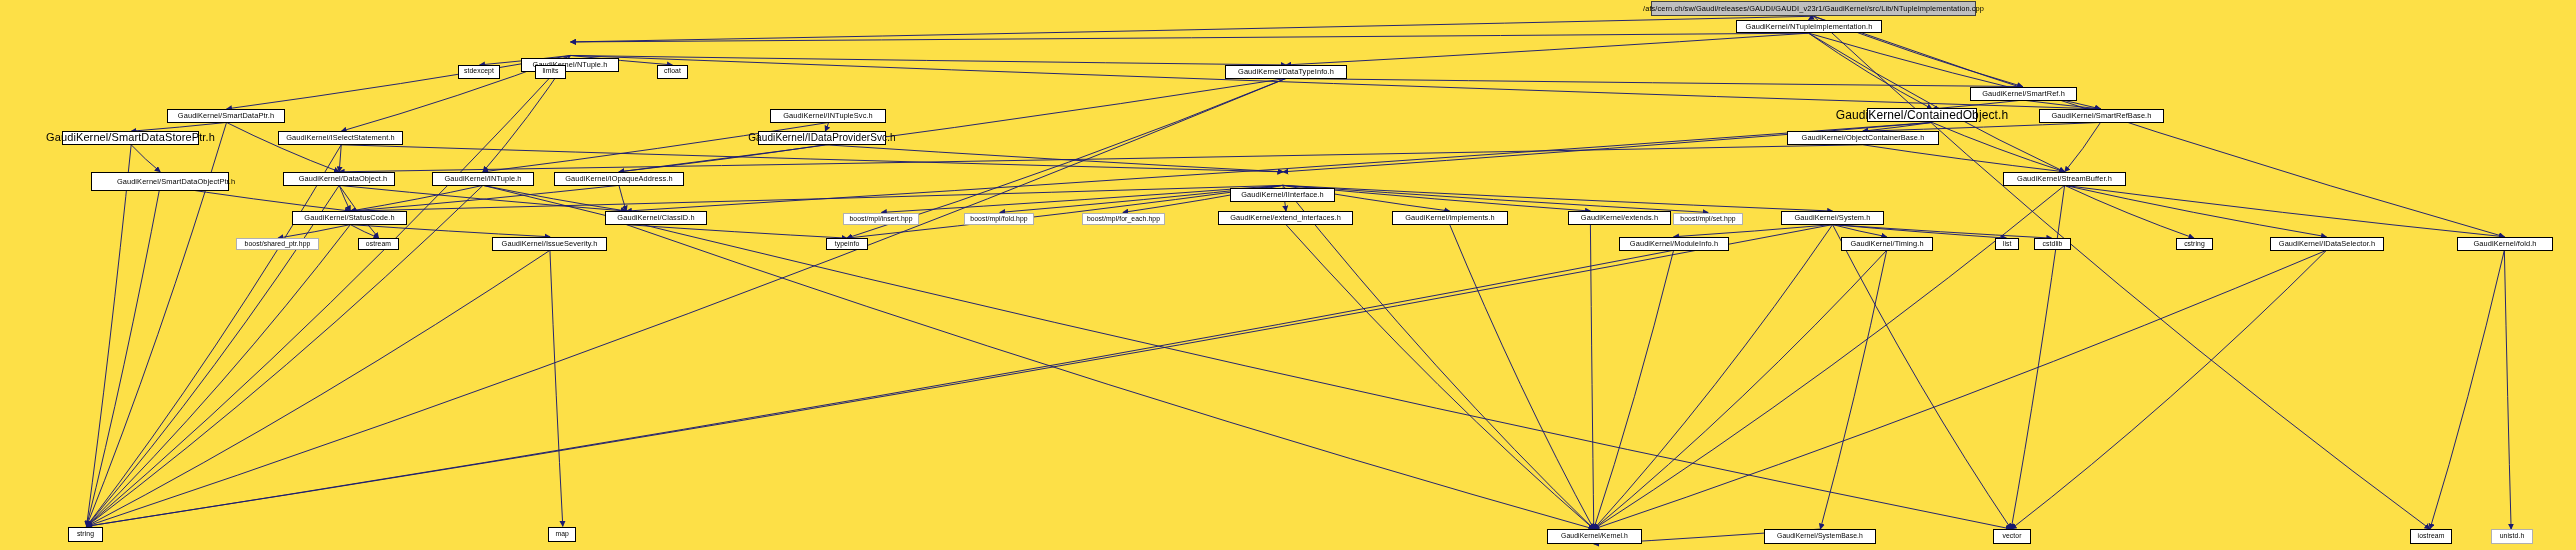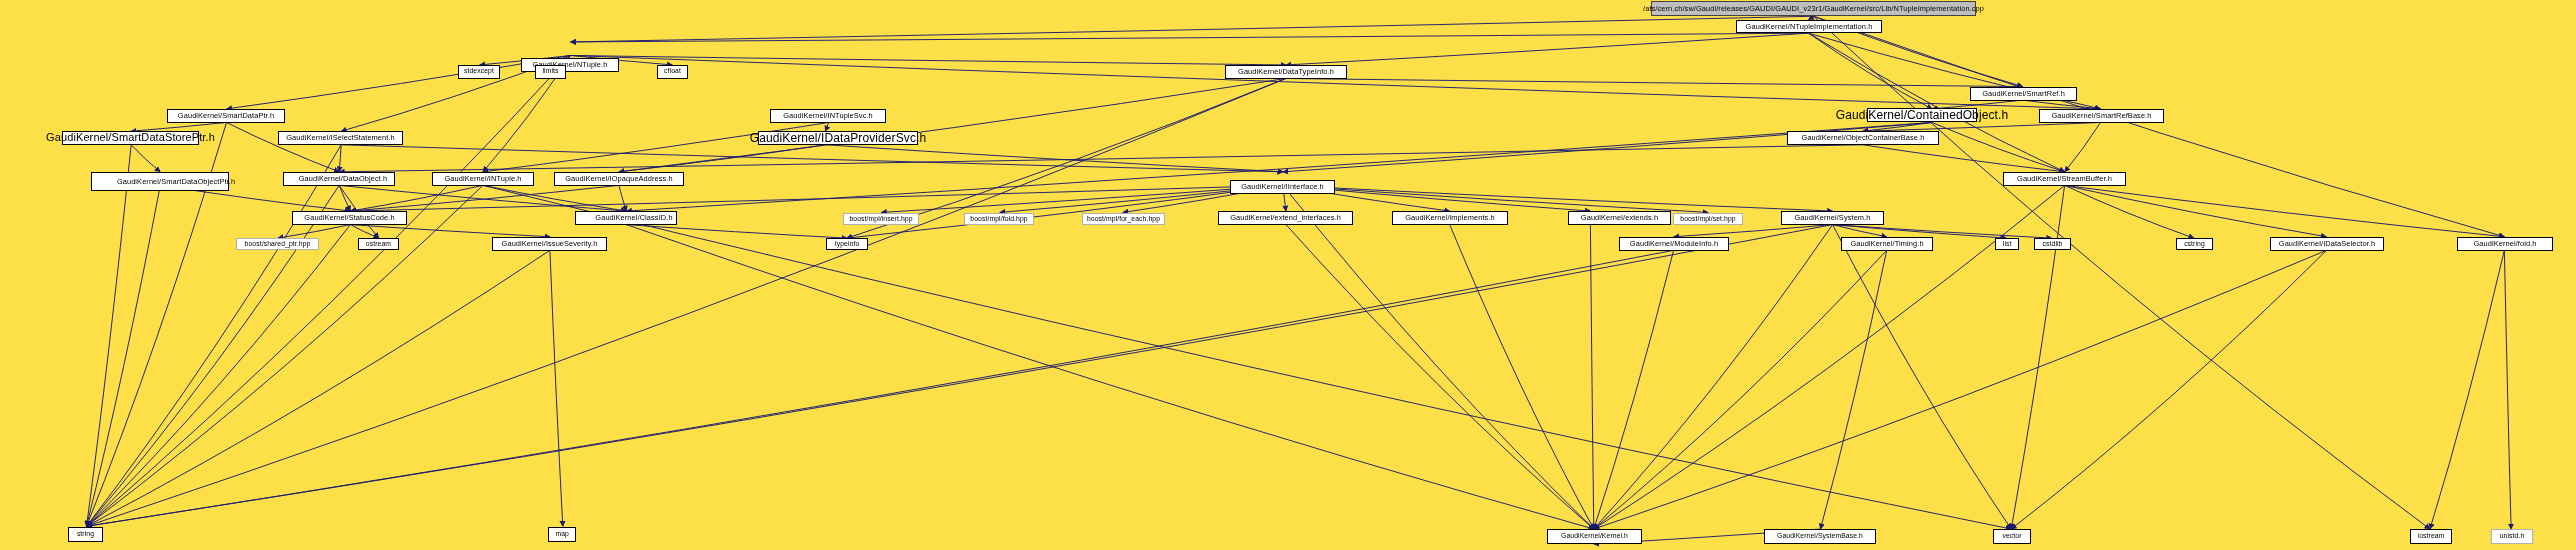--- a/index.html
+++ b/index.html
@@ -186,48 +186,48 @@
       </div>
       <div class="node" style="left: 2039px; top: 109px; width: 125px; height: 13.5px; font-size: 7.4px;">
         <span>GaudiKernel/SmartRefBase.h</span>
       </div>
       <div class="node" style="left: 62px; top: 131px; width: 137px; height: 13.5px; font-size: 11px;">
         <span>GaudiKernel/SmartDataStorePtr.h</span>
       </div>
       <div class="node" style="left: 278px; top: 131px; width: 125px; height: 13.5px; font-size: 7.4px;">
         <span>GaudiKernel/ISelectStatement.h</span>
       </div>
-      <div class="node" style="left: 758px; top: 131px; width: 160px; height: 13.5px; font-size: 12px;">
+      <div class="node" style="left: 758px; top: 131px; width: 128px; height: 13.5px; font-size: 10px;">
         <span>GaudiKernel/IDataProviderSvc.h</span>
       </div>
       <div class="node" style="left: 1787px; top: 131px; width: 152px; height: 13.5px; font-size: 7.4px;">
         <span>GaudiKernel/ObjectContainerBase.h</span>
       </div>
       <div class="node" style="left: 91px; top: 172px; width: 138px; height: 19px; font-size: 7.4px; padding-left: 32px;">
         <span>GaudiKernel/SmartDataObjectPtr.h</span>
       </div>
       <div class="node" style="left: 283px; top: 172px; width: 112px; height: 13.5px; font-size: 7.4px; padding-left: 8px;">
         <span>GaudiKernel/DataObject.h</span>
       </div>
       <div class="node" style="left: 432px; top: 172px; width: 102px; height: 13.5px; font-size: 7.4px;">
         <span>GaudiKernel/INTuple.h</span>
       </div>
       <div class="node" style="left: 554px; top: 172px; width: 130px; height: 13.5px; font-size: 7.4px;">
         <span>GaudiKernel/IOpaqueAddress.h</span>
       </div>
-      <div class="node" style="left: 1230px; top: 180px; width: 105px; height: 13.5px; font-size: 7.4px;">
+      <div class="node" style="left: 1230px; top: 188px; width: 105px; height: 13.5px; font-size: 7.4px;">
         <span>GaudiKernel/IInterface.h</span>
       </div>
       <div class="node" style="left: 2003px; top: 172px; width: 123px; height: 13.5px; font-size: 7.4px;">
         <span>GaudiKernel/StreamBuffer.h</span>
       </div>
       <div class="node" style="left: 292px; top: 211px; width: 115px; height: 13.5px; font-size: 7.4px;">
         <span>GaudiKernel/StatusCode.h</span>
       </div>
-      <div class="node" style="left: 575px; top: 211px; width: 102px; height: 13.5px; font-size: 7.4px; justify-content: flex-end;">
+      <div class="node" style="left: 605px; top: 211px; width: 102px; height: 13.5px; font-size: 7.4px;">
         <span>GaudiKernel/ClassID.h</span>
       </div>
       <div class="node ext" style="left: 843px; top: 213px; width: 76px; height: 12.2px; font-size: 6.8px;">
         <span>boost/mpl/insert.hpp</span>
       </div>
       <div class="node ext" style="left: 964px; top: 213px; width: 70px; height: 12.2px; font-size: 6.8px;">
         <span>boost/mpl/fold.hpp</span>
       </div>
       <div class="node ext" style="left: 1082px; top: 213px; width: 83px; height: 12.2px; font-size: 6.8px;">
         <span>boost/mpl/for_each.hpp</span>

